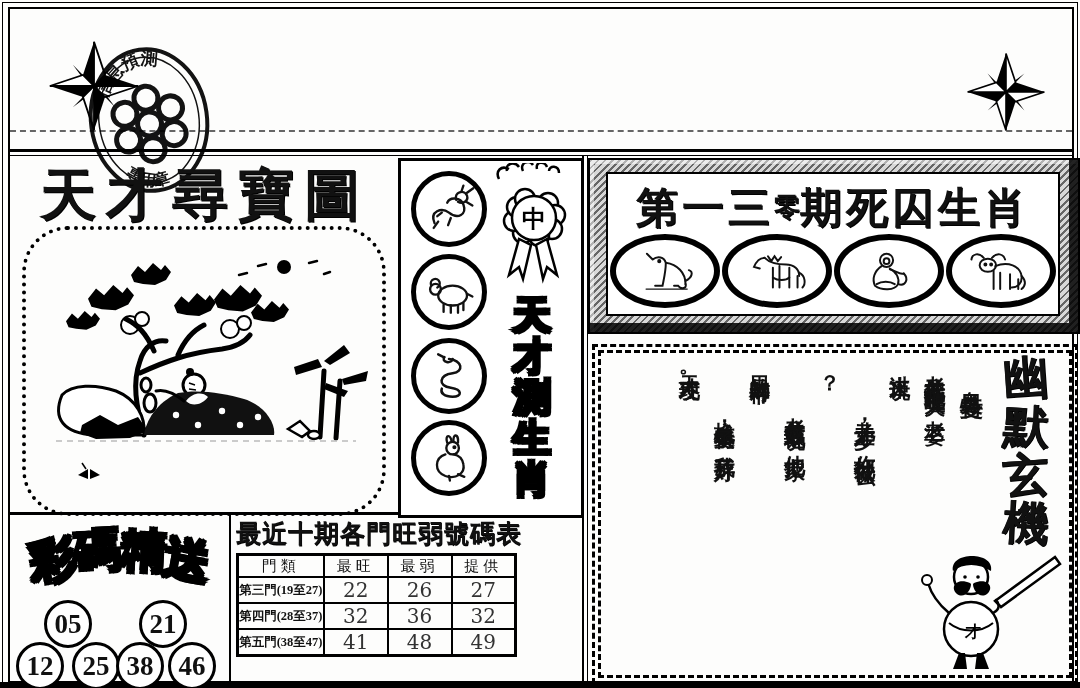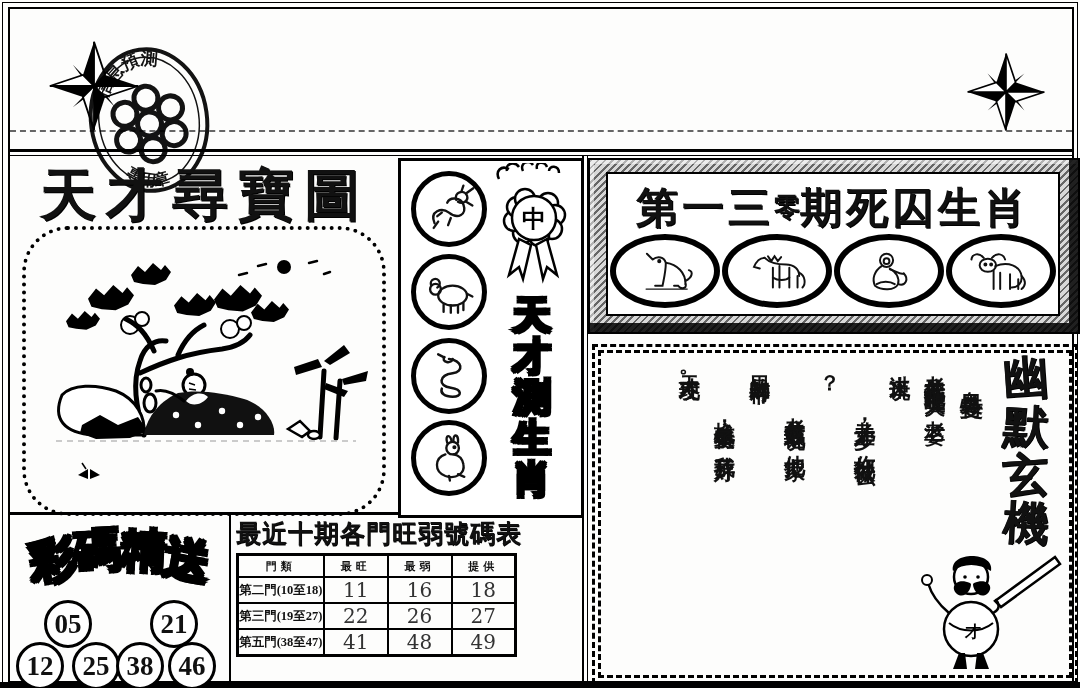--- a/index.html
+++ b/index.html
@@ -78,30 +78,30 @@
   .lucky-title{position:absolute;top:4px;left:0;width:100%;display:flex;justify-content:center;}
   .lucky-title span{font-family:"Liberation Sans","DejaVu Sans",sans-serif;font-weight:900;font-size:46px;
     color:#fff;-webkit-text-stroke:2.5px #000;display:inline-block;
     text-shadow:-2px -2px 0 #000,2px -2px 0 #000,-2px 2px 0 #000,2px 2px 0 #000;}
   .lt0{transform:rotate(-10deg) translateY(10px);}
   .lt1{transform:rotate(-3deg);}
   .lt2{transform:rotate(3deg);}
   .lt3{transform:rotate(10deg) translateY(10px);}
   .ball{position:absolute;width:42px;height:42px;border:3px solid #000;border-radius:50%;
     display:flex;align-items:center;justify-content:center;font-size:27px;font-weight:bold;background:#fff;}
-  .b05{left:32px;top:84px}.b21{left:138px;top:84px}
+  .b05{left:32px;top:84px}.b21{left:127px;top:84px}
   .b12{left:4px;top:126px}.b25{left:60px;top:126px}.b38{left:104px;top:126px}.b46{left:156px;top:126px}
   
   .rank{position:absolute;left:236px;top:517px;width:281px;height:164px;}
   .rank-title{font-size:25px;font-weight:bold;text-align:center;letter-spacing:1px;white-space:nowrap;
     text-shadow:0.5px 0.5px 0 #000;}
   table.rank-table{width:100%;border-collapse:collapse;border:3px solid #000;margin-top:3px;
     table-layout:fixed;}
   .rank-table th,.rank-table td{border:2.5px solid #000;text-align:center;padding:0;height:20px;}
-  .rank-table th{font-size:11px;font-weight:bold;letter-spacing:4px;}
+  .rank-table th{font-size:15px;font-weight:normal;letter-spacing:4px;}
   .rank-table td.gate{font-size:12.5px;font-weight:bold;white-space:nowrap;}
   .rank-table td.num{font-size:20px;color:#333;font-family:"DejaVu Serif",serif;}
   .rank-table col.c0{width:31%}
 </style>
 </head>
 <body>
 
 <div class="page">
 
   <div class="frame-outer"></div>
@@ -426,30 +426,30 @@
           <col>
         </colgroup>
       <tbody>
           <tr>
         <th>門類</th>
         <th>最旺</th>
         <th>最弱</th>
         <th>提供</th>
       </tr>
       <tr>
-        <td class="gate">第二門(10至18)</td>
-        <td class="num">11</td>
-        <td class="num">16</td>
-        <td class="num">18</td>
-      </tr>
-      <tr>
         <td class="gate">第三門(19至27)</td>
         <td class="num">22</td>
         <td class="num">26</td>
         <td class="num">27</td>
+      </tr>
+      <tr>
+        <td class="gate">第四門(28至37)</td>
+        <td class="num">32</td>
+        <td class="num">36</td>
+        <td class="num">32</td>
       </tr>
       <tr>
         <td class="gate">第五門(38至47)</td>
         <td class="num">41</td>
         <td class="num">48</td>
         <td class="num">49</td>
       </tr>
     </tbody>
       </table>
   </div>

